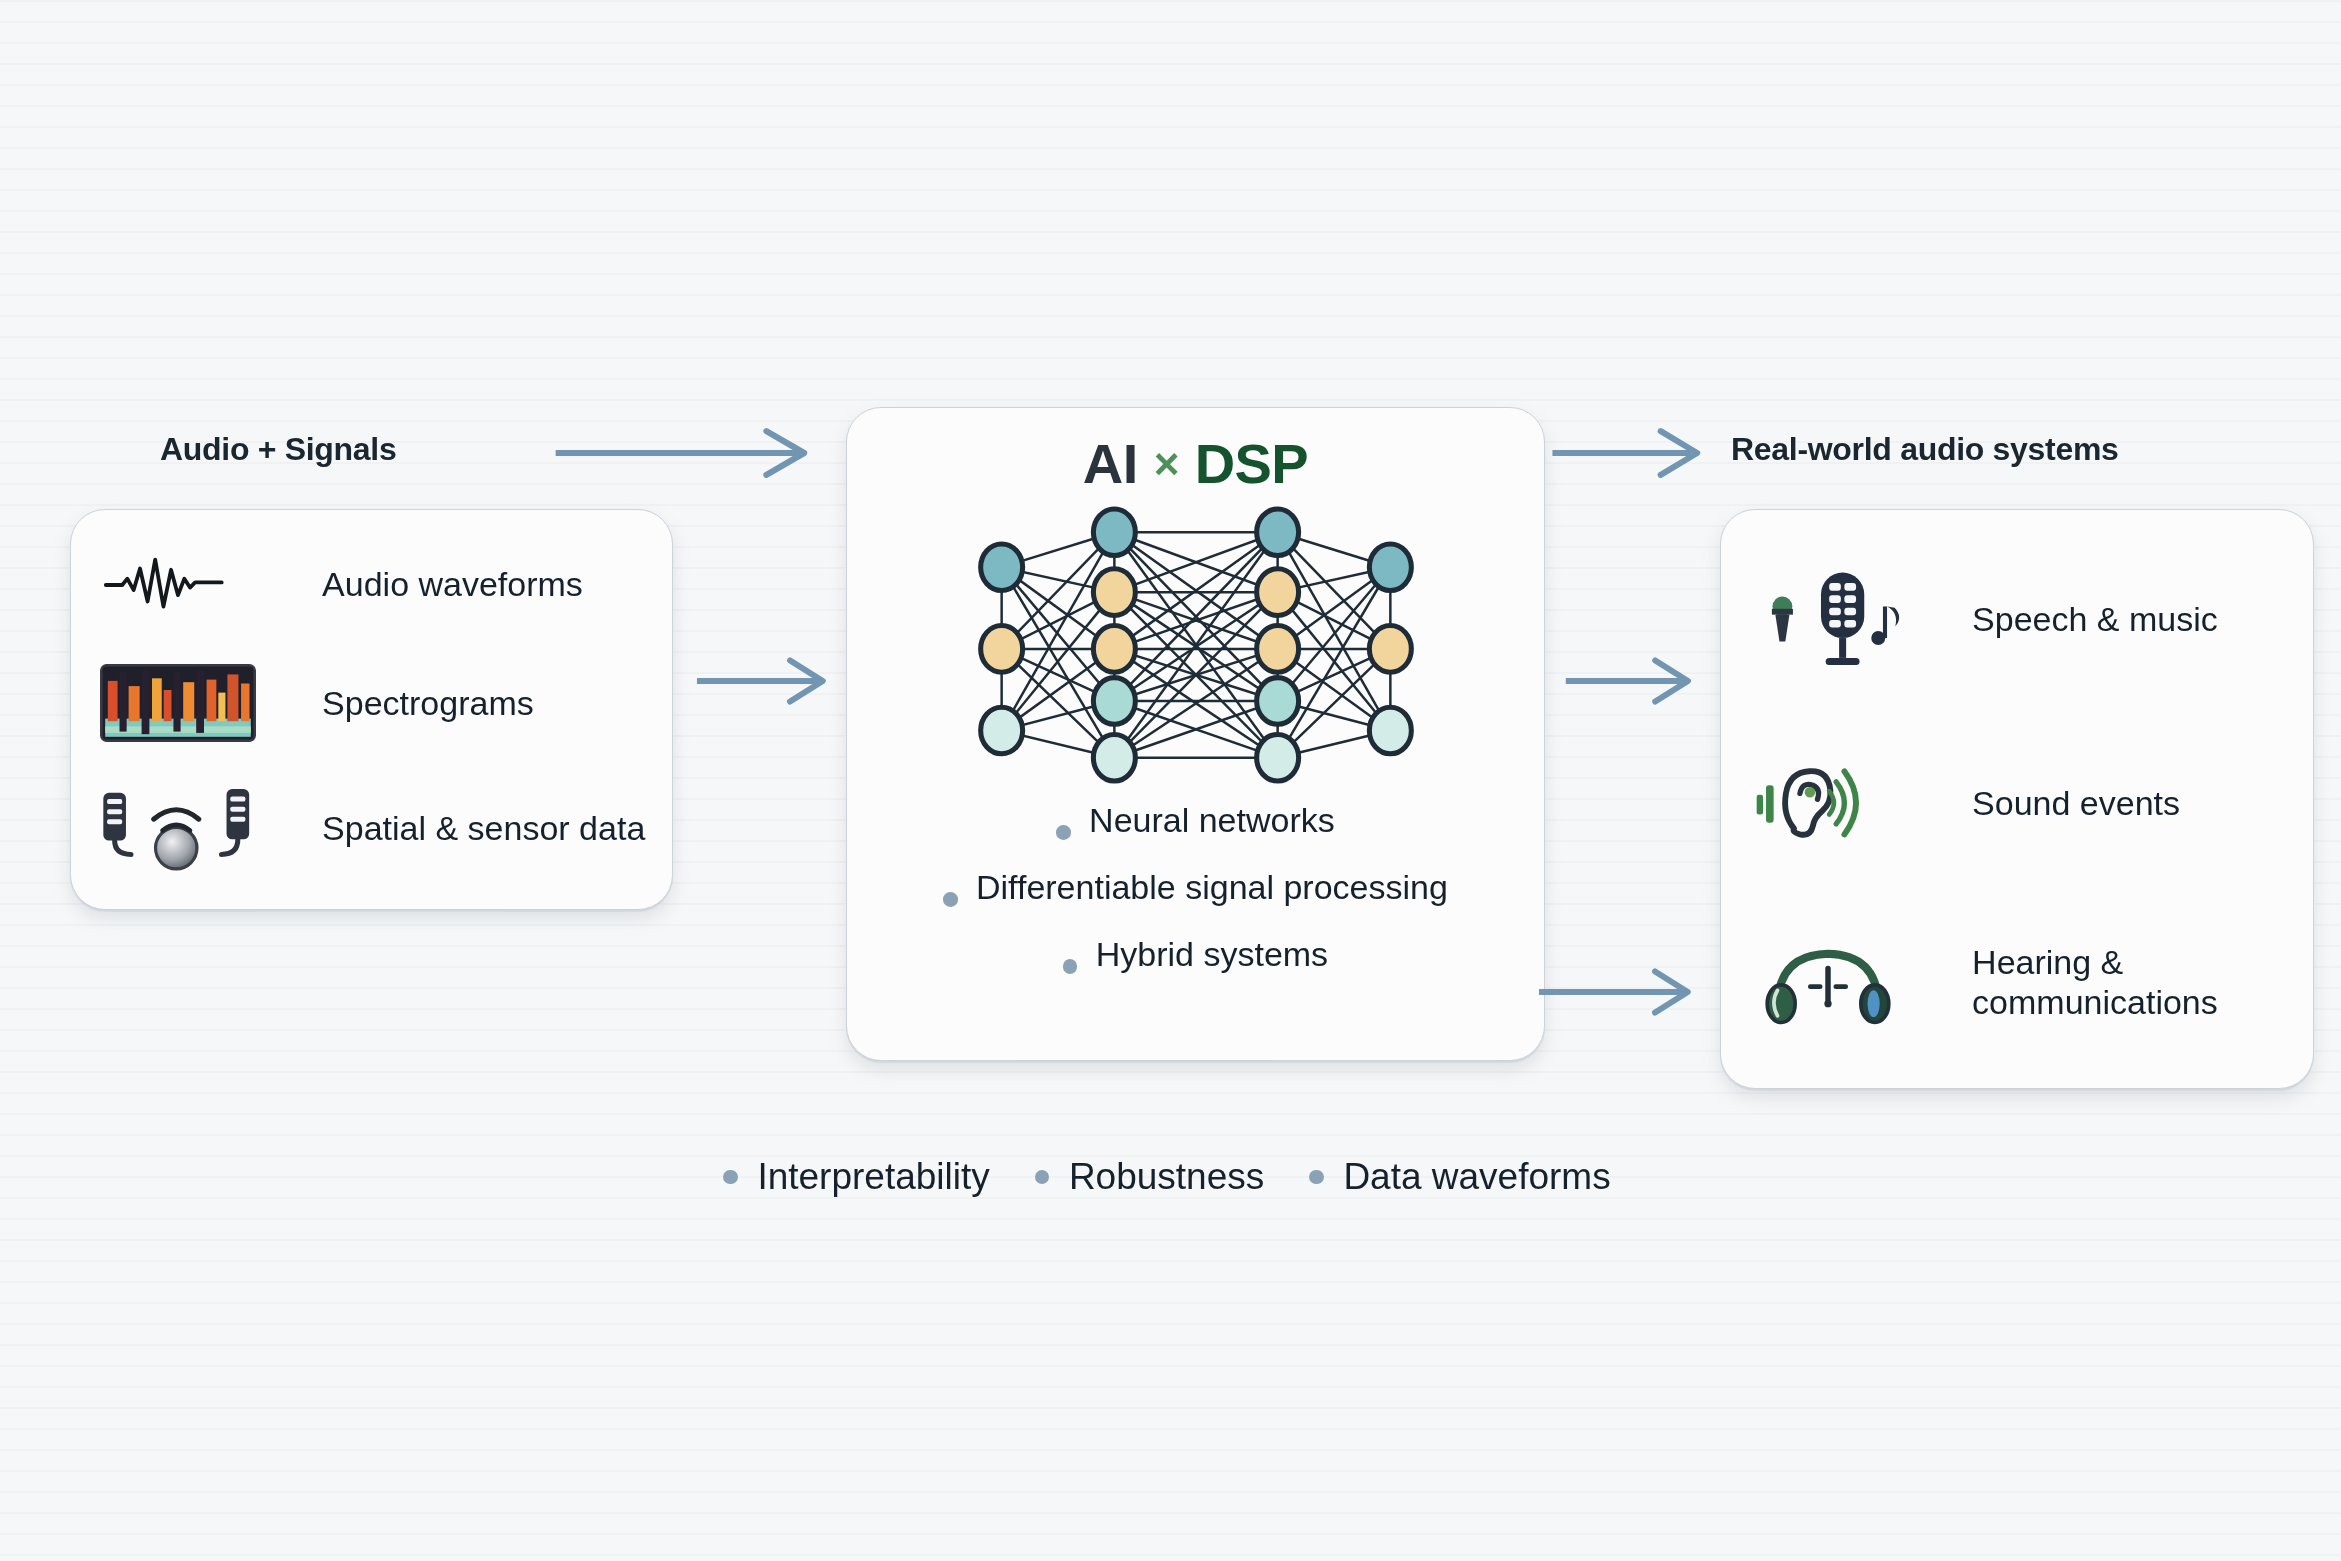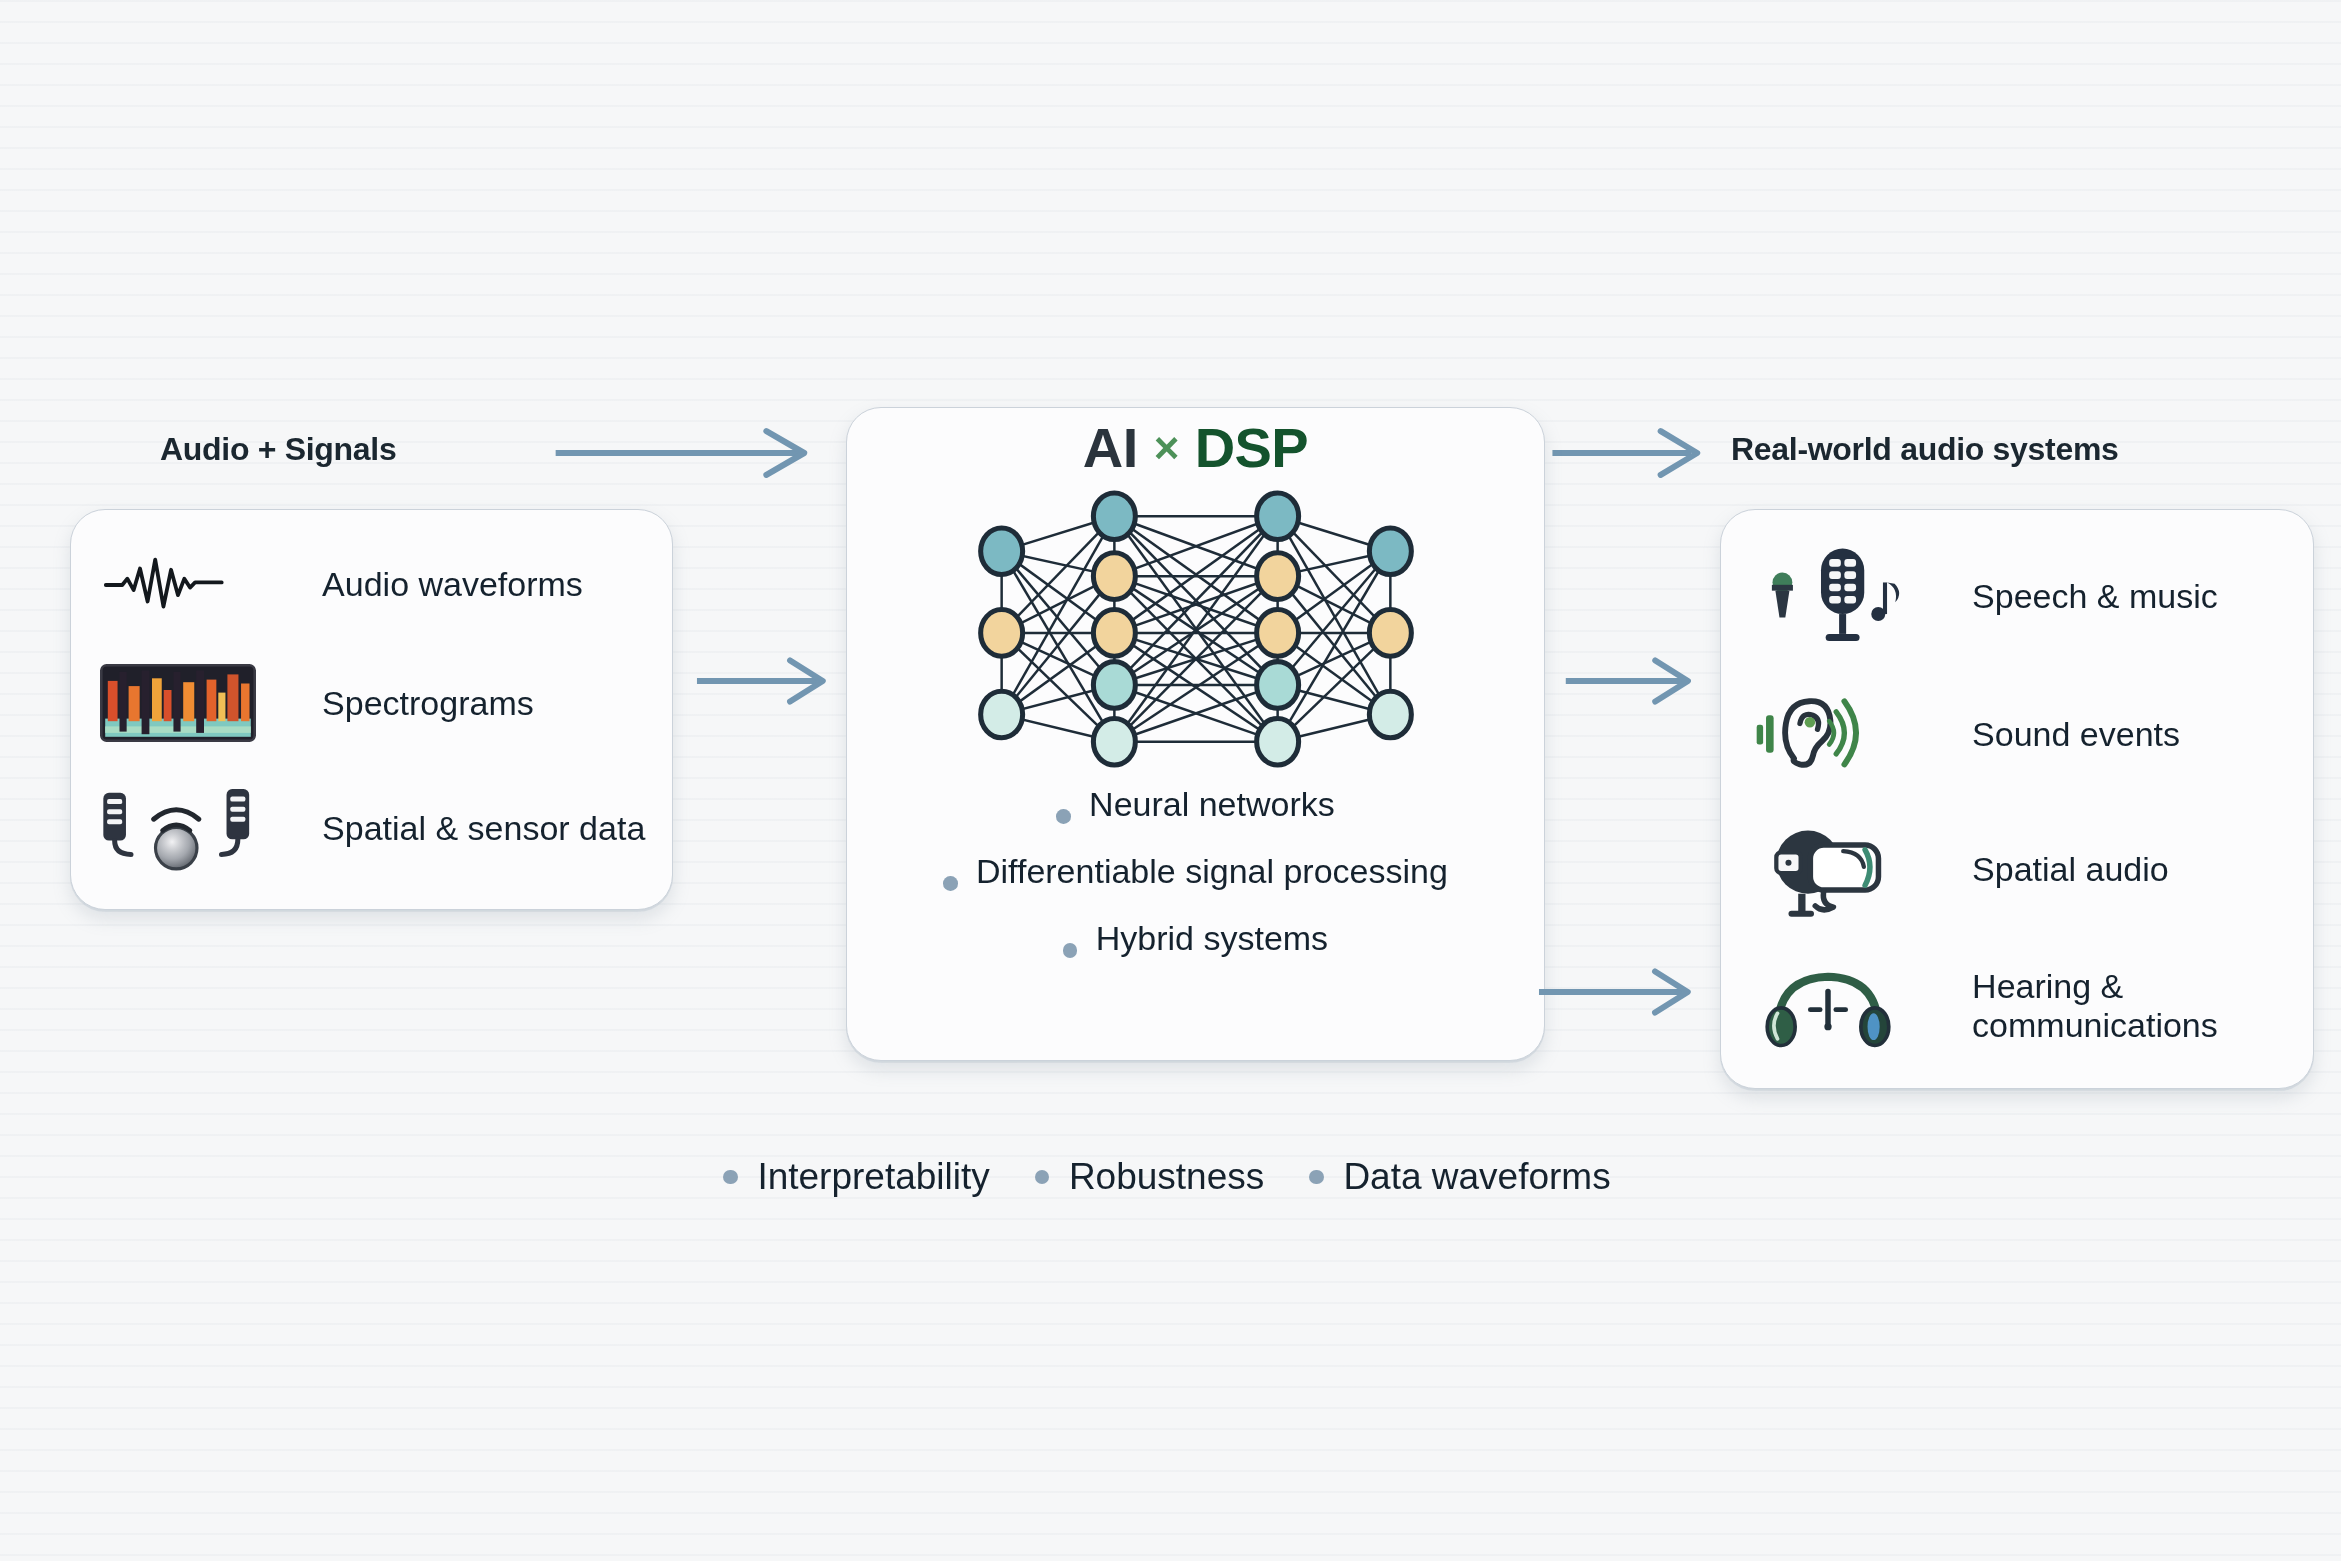--- a/index.html
+++ b/index.html
@@ -37,21 +37,21 @@
   .card-center{left:846px;top:407px;width:697px;height:652px;display:flex;flex-direction:column;align-items:center;}
   .card-right{left:1720px;top:509px;width:592px;height:578px;}
 
   .item-col{display:flex;flex-direction:column;justify-content:space-around;height:100%;padding:16px 6.1px;box-sizing:border-box;}
   .item-row{display:flex;align-items:center;gap:44px;}
   .icon-box{width:201px;min-width:201px;display:flex;justify-content:center;align-items:center;}
   .item-label{font-size:34px;color:#15222e;line-height:1.15;}
   .card-right .item-label{max-width:317px;}
 
   .ai-dsp{
-    margin-top:6px;height:66px;display:flex;align-items:center;gap:16px;
+    margin-top:22px;height:66px;display:flex;align-items:center;gap:16px;
     font-size:56px;font-weight:bold;letter-spacing:-0.6px;
   }
   .ai-dsp .ai{color:#2b343d;}
   .ai-dsp .x{color:#4d9159;font-size:44px;font-weight:600;transform:translateY(1.2px);}
   .ai-dsp .dsp{color:#14532d;}
 
   .network-wrap{margin-top:8.5px;width:482px;}
   .network-wrap svg{width:482px;height:280px;display:block;}
 
   .cbullets{margin-top:16px;display:flex;flex-direction:column;gap:28px;align-items:center;}
@@ -308,36 +308,20 @@
             <path d="M82,62 Q86,42 104,48 Q118,54 112,72" fill="none" stroke="#28323c" stroke-width="9" stroke-linecap="round"></path>
             <circle cx="99" cy="60" r="9" fill="#5f9e52"></circle>
             <path d="M158,24 Q198,78 158,132" fill="none" stroke="#3f8549" stroke-width="10" stroke-linecap="round"></path>
             <path d="M144,42 Q172,78 144,114" fill="none" stroke="#3f8549" stroke-width="9" stroke-linecap="round"></path>
             <path d="M132,58 Q148,78 132,98" fill="none" stroke="#3f8549" stroke-width="8" stroke-linecap="round"></path>
           </svg>
         </div>
         <div class="item-label">Sound events</div>
       </div>
 
-      <div class="item-row">
-        <div class="icon-box">
-          <svg width="152" height="104" viewBox="0 0 250 170">
-            <circle cx="92" cy="72" r="52" fill="#2c3640"></circle>
-            <rect x="40" y="56" width="40" height="34" rx="8" fill="#f7f7f8" stroke="#2c3640" stroke-width="7"></rect>
-            <circle cx="60" cy="73" r="5" fill="#2c3640"></circle>
-            <rect x="96" y="44" width="112" height="74" rx="22" fill="#ffffff" stroke="#2c3640" stroke-width="9"></rect>
-            <path d="M186,52 q16,28 0,58" fill="none" stroke="#3e8c74" stroke-width="9" stroke-linecap="round"></path>
-            <path d="M150,54 q30,2 34,26" fill="none" stroke="#2c3640" stroke-width="7" stroke-linecap="round"></path>
-            <path d="M118,120 q-4,22 16,26 q-18,10 -30,-2" fill="none" stroke="#2c3640" stroke-width="9" stroke-linecap="round" stroke-linejoin="round"></path>
-            <rect x="76" y="124" width="12" height="32" fill="#2c3640"></rect>
-            <rect x="60" y="152" width="42" height="10" rx="5" fill="#2c3640"></rect>
-          </svg>
-        </div>
-        <div class="item-label">Spatial audio</div>
-      </div>
 
       <div class="item-row">
         <div class="icon-box">
           <svg width="152" height="98" viewBox="0 0 250 160">
             <path d="M42,112 Q46,34 125,32 Q204,34 208,112" fill="none" stroke="#2f5e46" stroke-width="13" stroke-linecap="round"></path>
             <ellipse cx="48" cy="114" rx="23" ry="31" fill="#2f5e46" stroke="#22303a" stroke-width="6"></ellipse>
             <path d="M42,92 q-12,20 0,42" fill="none" stroke="#cfe6d6" stroke-width="6" stroke-linecap="round"></path>
             <ellipse cx="202" cy="114" rx="23" ry="31" fill="#24453a" stroke="#22303a" stroke-width="6"></ellipse>
             <ellipse cx="200" cy="114" rx="10" ry="22" fill="#4f93c4"></ellipse>
             <line x1="125" y1="56" x2="125" y2="108" stroke="#22303a" stroke-width="9" stroke-linecap="round"></line>

